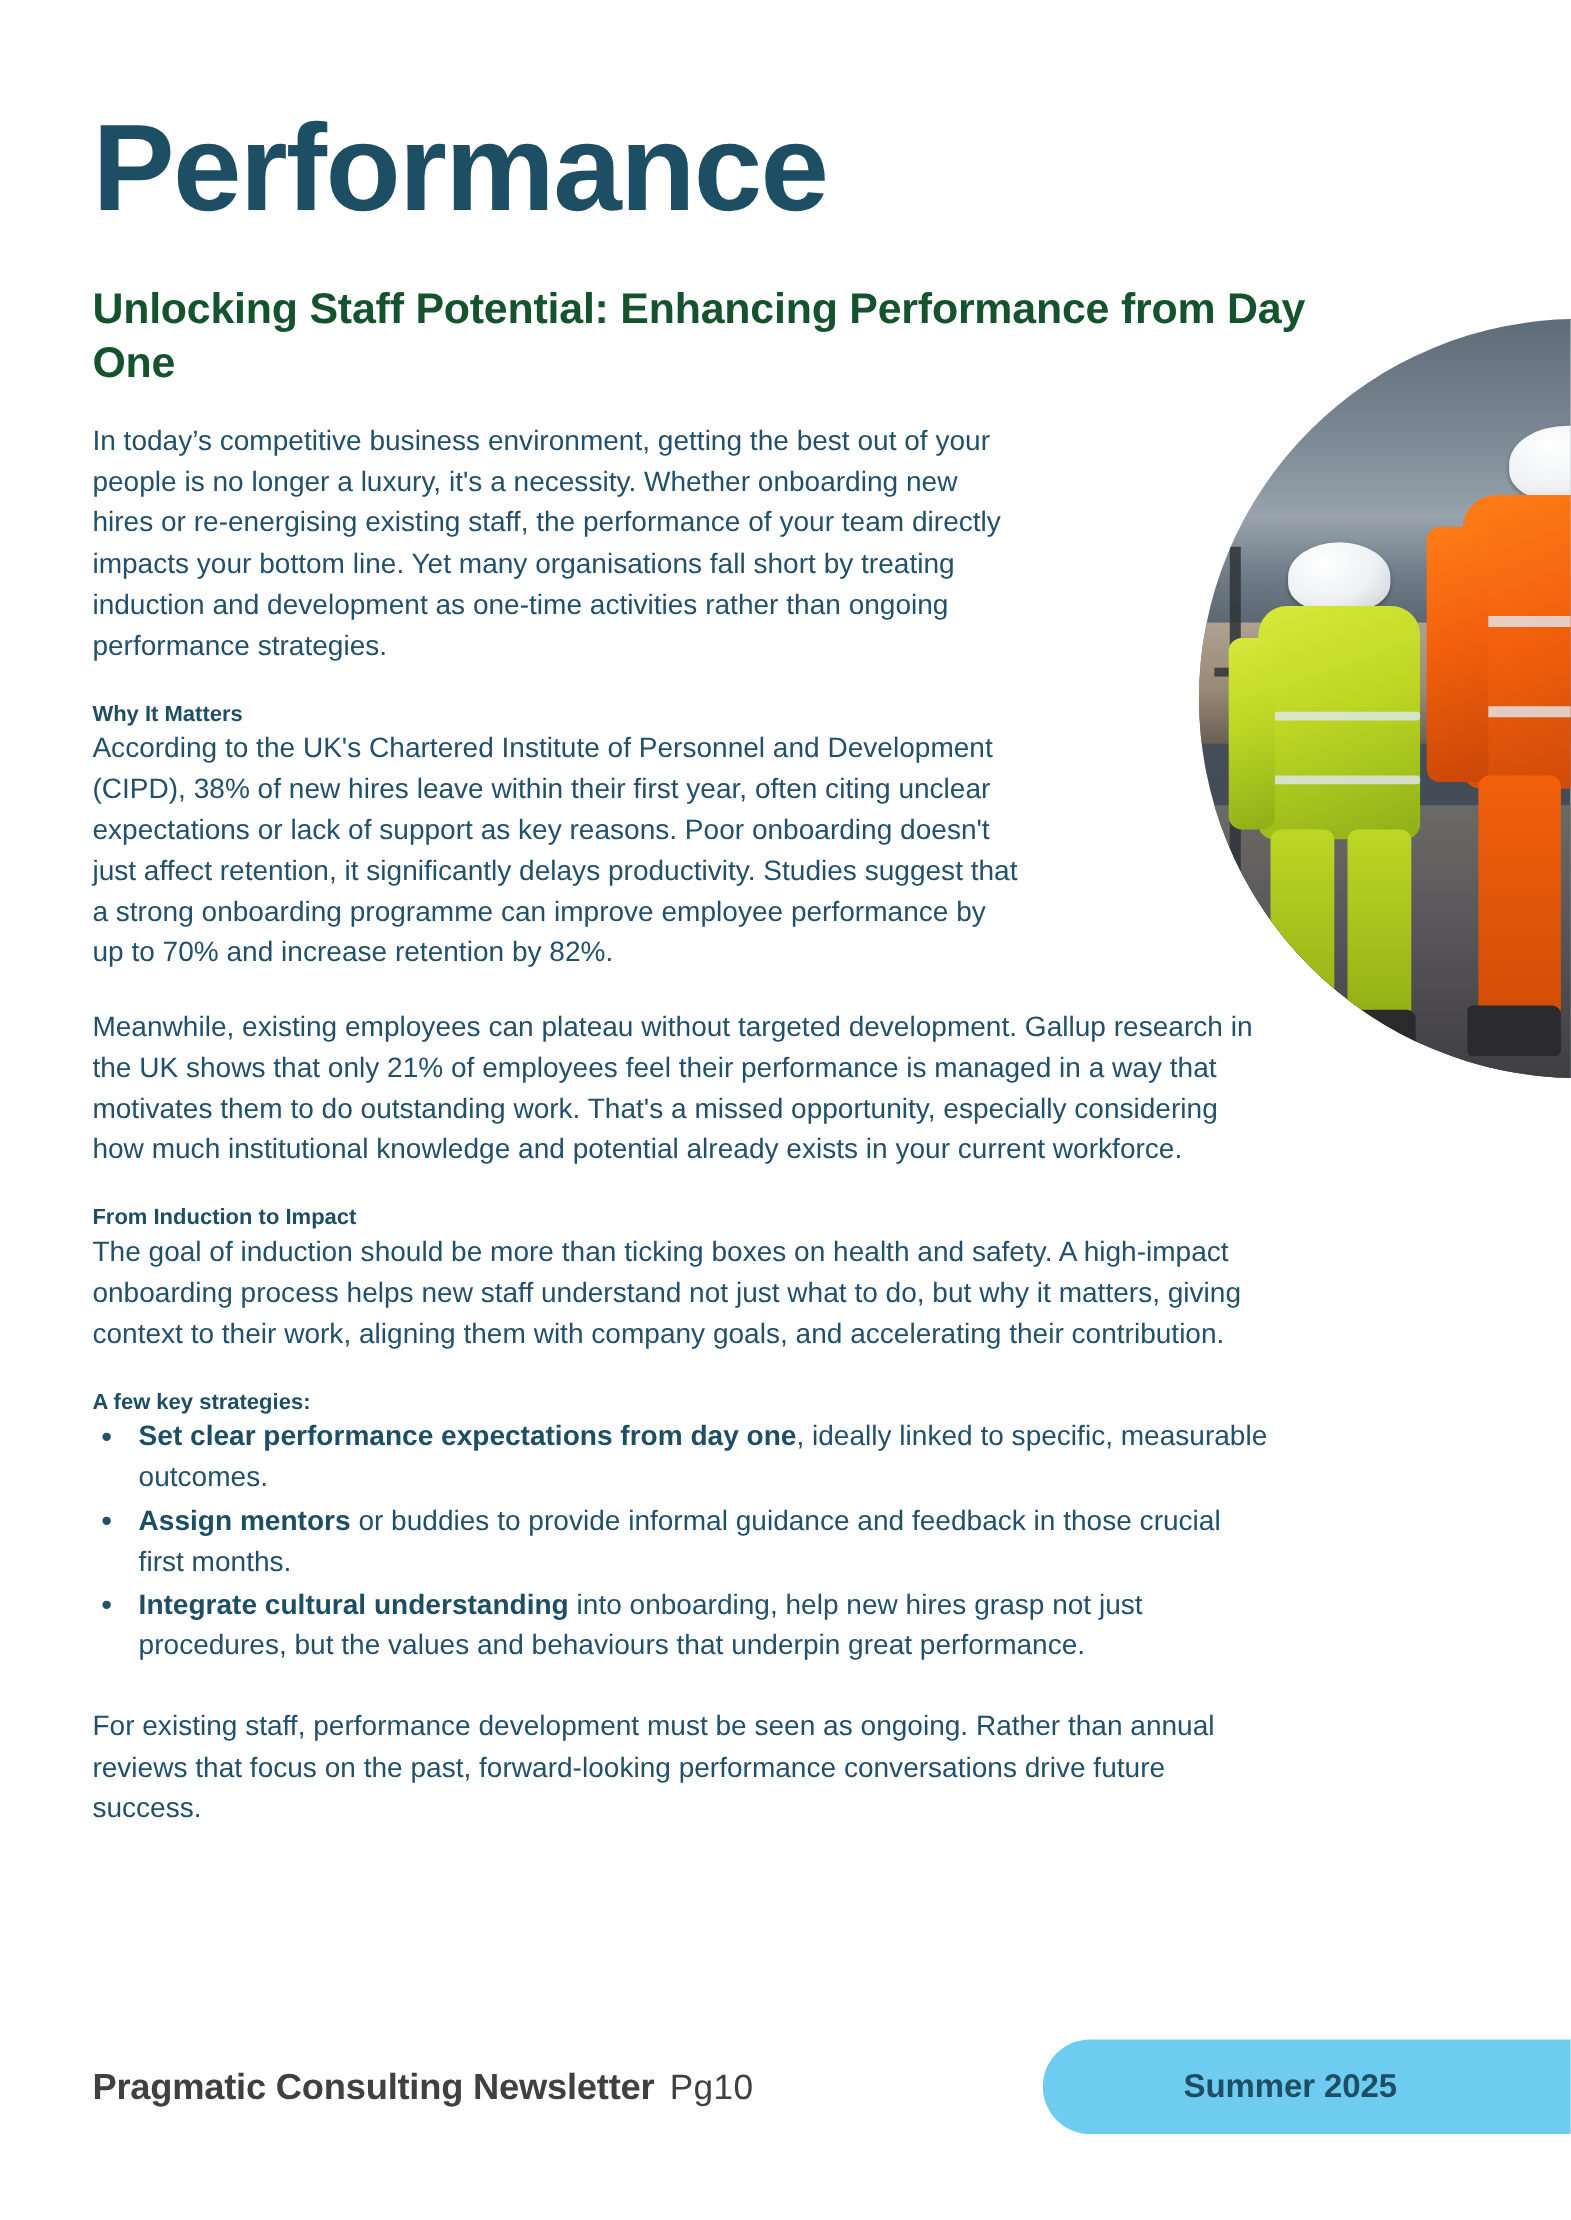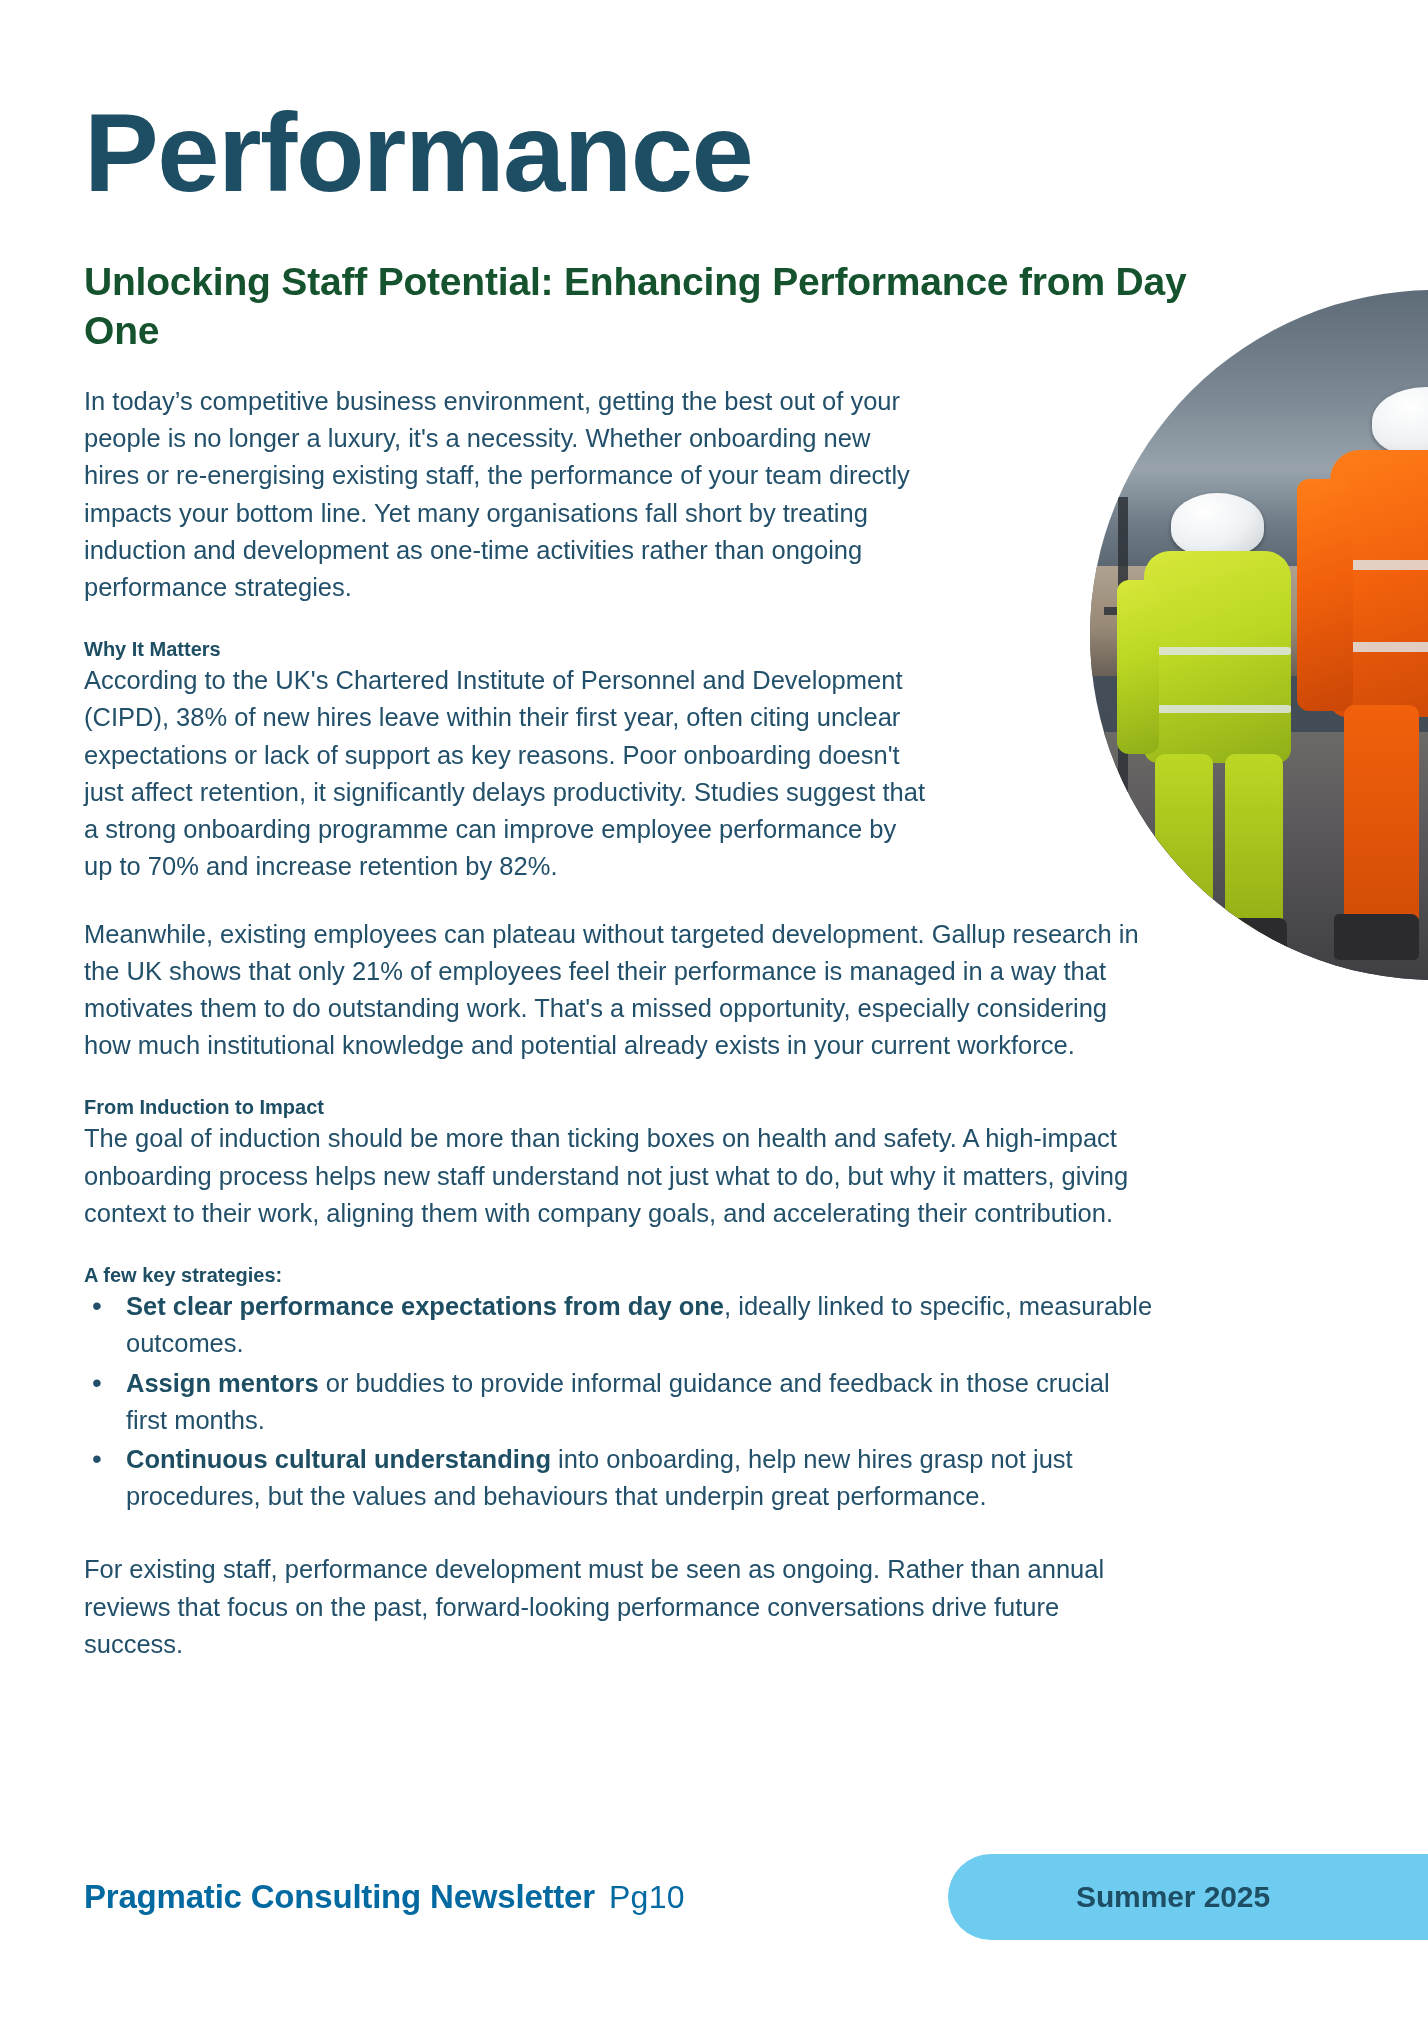--- a/index.html
+++ b/index.html
@@ -191,21 +191,21 @@
     bottom: 78px;
     height: 86px;
     z-index: 4;
   }
   .footer-left {
     position: absolute;
     left: 0;
     top: 50%;
     transform: translateY(-50%);
     white-space: nowrap;
-    color: #0369a1;
+    color: #404040;
   }
   .footer-title {
     font-size: 33px;
     font-weight: 700;
     letter-spacing: -0.2px;
   }
   .footer-page {
     font-size: 32px;
     font-weight: 400;
     margin-left: 14px;
@@ -288,21 +288,21 @@
       <p class="para narrow">According to the UK's Chartered Institute of Personnel and Development (CIPD), 38% of new hires leave within their first year, often citing unclear expectations or lack of support as key reasons. Poor onboarding doesn't just affect retention, it significantly delays productivity. Studies suggest that a strong onboarding programme can improve employee performance by up to 70% and increase retention by 82%.</p>
       <p class="para wide">Meanwhile, existing employees can plateau without targeted development. Gallup research in the UK shows that only 21% of employees feel their performance is managed in a way that motivates them to do outstanding work. That's a missed opportunity, especially considering how much institutional knowledge and potential already exists in your current workforce.</p>
 
       <h3 class="sec">From Induction to Impact</h3>
       <p class="para wide">The goal of induction should be more than ticking boxes on health and safety. A high-impact onboarding process helps new staff understand not just what to do, but why it matters, giving context to their work, aligning them with company goals, and accelerating their contribution.</p>
 
       <h3 class="sec">A few key strategies:</h3>
       <ul class="bullets">
         <li><span class="bold-lead">Set clear performance expectations from day one</span><span>, ideally linked to specific, measurable outcomes.</span></li>
         <li><span class="bold-lead">Assign mentors</span><span> or buddies to provide informal guidance and feedback in those crucial first months.</span></li>
-        <li><span class="bold-lead">Continuous cultural understanding</span><span> into onboarding, help new hires grasp not just procedures, but the values and behaviours that underpin great performance.</span></li>
+        <li><span class="bold-lead">Integrate cultural understanding</span><span> into onboarding, help new hires grasp not just procedures, but the values and behaviours that underpin great performance.</span></li>
       </ul>
 
       <div class="spacer-md"></div>
 
       <p class="para wide tight">For existing staff, performance development must be seen as ongoing. Rather than annual reviews that focus on the past, forward-looking performance conversations drive future success.</p>
 
     </div>
   </div>
 
   <div class="footer">

